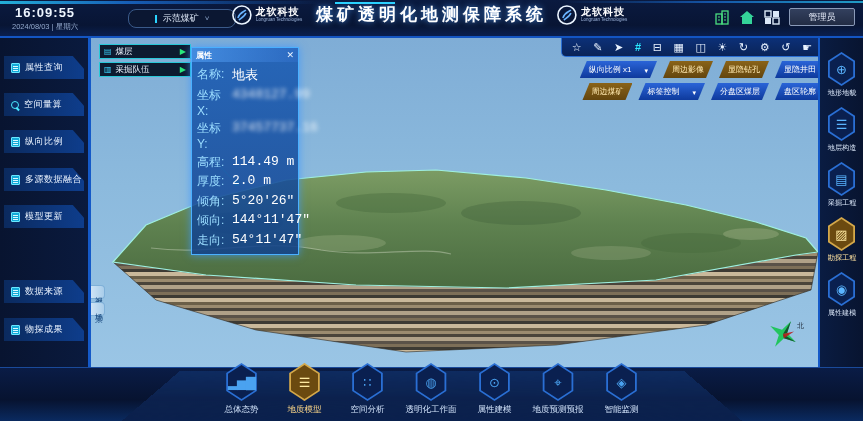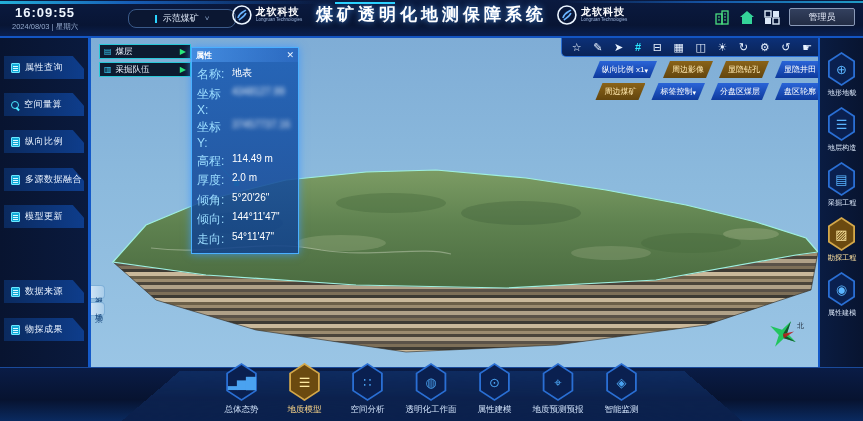--- a/index.html
+++ b/index.html
@@ -76,38 +76,38 @@
   .props { position:absolute; left:100px; top:9px; width:108px;
     background:linear-gradient(180deg,rgba(26,92,180,.88),rgba(16,64,140,.85));
     border:1px solid #4ab0ff; box-shadow:0 0 8px rgba(60,150,255,.8); }
   .props-hd { height:14px; background:linear-gradient(90deg,rgba(90,170,255,.55),rgba(60,120,220,.25));
     display:flex; align-items:center; justify-content:space-between; padding:0 4px; }
   .props-hd .t { font-size:8px; font-weight:bold; color:#fff; }
   .props-hd .x { font-size:9px; color:#eaf4ff; cursor:pointer; line-height:1; }
   .props-body { padding:4px 3px 5px 5px; display:grid; grid-template-columns:33px 1fr;
     row-gap:2.5px; column-gap:2px; }
   .pf-label { font-size:12px; color:#9adcff; }
-  .pf-value { font-size:10px; color:#ffffff; }
+  .pf-value { font-size:13px; color:#ffffff;font-family:Liberation Mono, monospace; }
   .blurred { filter:blur(2px); opacity:.85; }
 
   
   .tool-strip { position:absolute; left:470px; top:0; width:262px; height:19px;
     background:linear-gradient(180deg,#0c3078,#0a2458); border:1px solid #2a6fd4; border-top:none;
     border-radius:0 0 5px 5px; display:flex; align-items:center; justify-content:space-around;
     padding:0 4px; }
   .t-ic { font-size:11px; color:#e8f2ff; line-height:1; cursor:pointer; }
   .t-ic.active { color:#2ae8ff; font-weight:bold; }
 
   
   .ctl-rows { position:absolute; left:462px; top:23px; width:272px;
     display:flex; flex-direction:column; gap:5px; align-items:flex-end; }
   .ctl-row { display:flex; gap:6px; }
   .cbtn { font-size:8px; padding:3px 9px; color:#fff; cursor:pointer; white-space:nowrap;
     clip-path:polygon(7px 0,100% 0,calc(100% - 7px) 100%,0 100%);
-    display:flex; align-items:flex-end; gap:0; }
+    display:flex; align-items:flex-end; gap:13px; }
   .cbtn.blue { background:linear-gradient(180deg,#2a64d8,#0e3a9c); filter:drop-shadow(0 0 1px #5a9aff); }
   .cbtn.gold { background:linear-gradient(180deg,#8a6318,#63450e); color:#ffe9b0;
     filter:drop-shadow(0 0 1px #d4a84a); }
   .cbtn .caret { font-size:7px; }
 
   
   .edge-tabs { position:absolute; left:0; top:247px; display:flex; flex-direction:column; gap:3px; }
   .etab { writing-mode:vertical-rl; font-size:8px; color:#17477e;
     background:linear-gradient(90deg,#cfe4f5,#a9cdea); border:1px solid #7fb0d8; border-left:none;
     border-radius:0 4px 4px 0; padding:4px 1px; cursor:pointer; letter-spacing:2px; }

